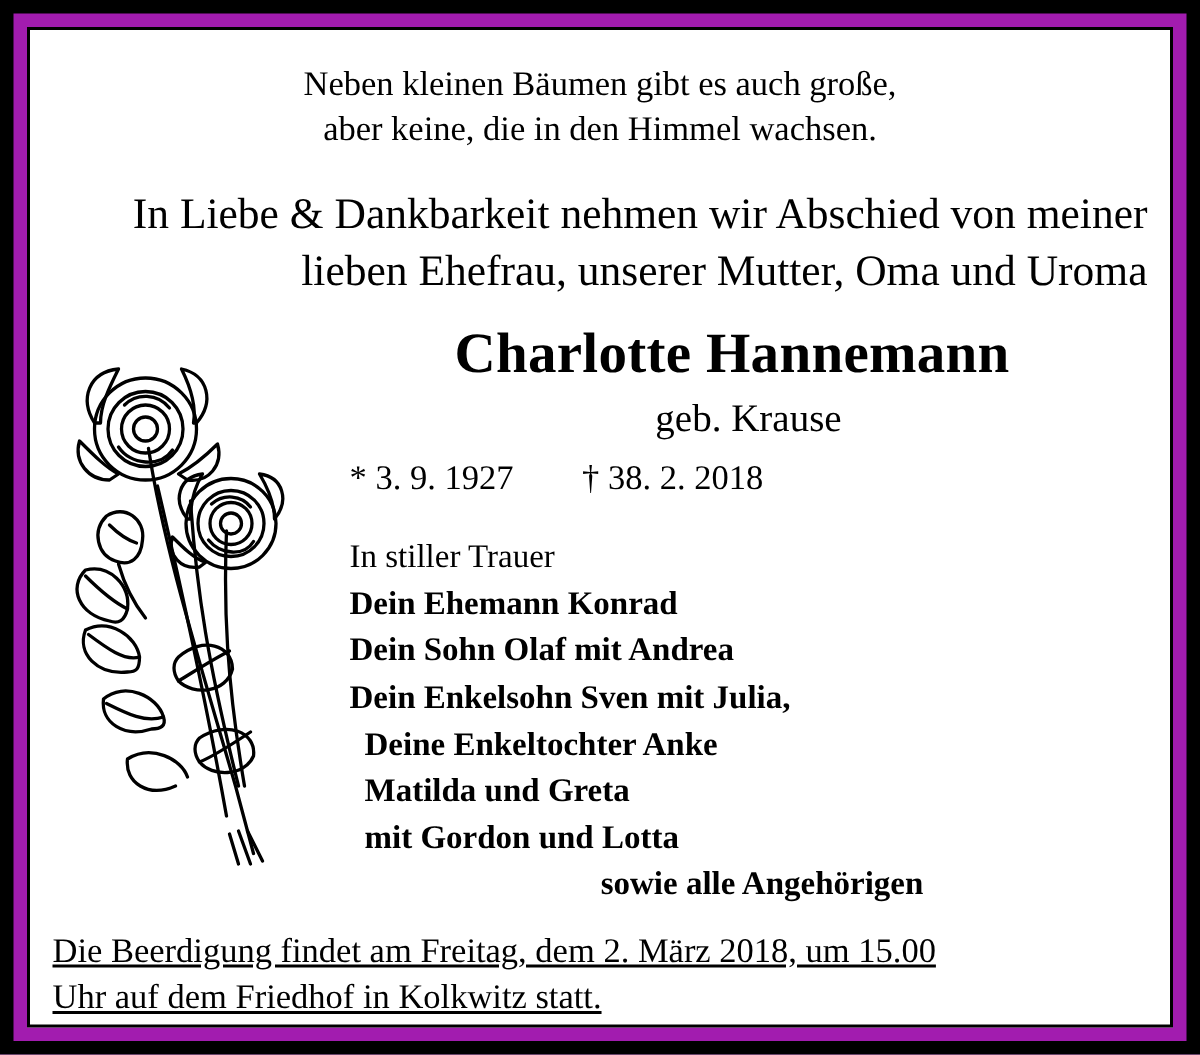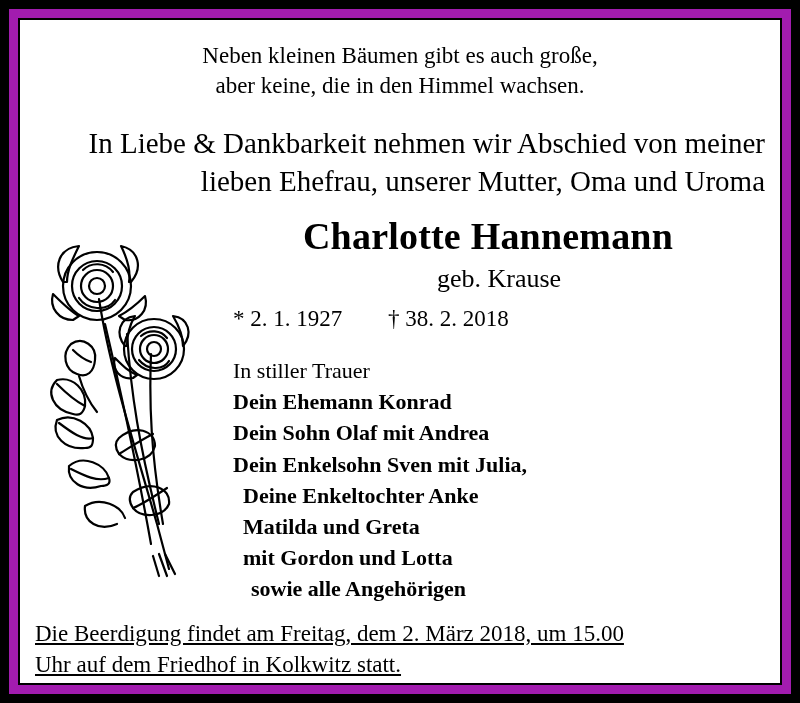--- a/index.html
+++ b/index.html
@@ -103,21 +103,21 @@
   }
   .mourners {
     margin: 2px 0 0 12px;
     font-size: 22px;
     font-weight: bold;
     line-height: 1.42;
   }
   .mourners div { white-space: nowrap; }
   .mourners .indent1 { padding-left: 0px; }
   .mourners .indent2 { padding-left: 10px; }
-  .mourners .indent3 { padding-left: 18px; }
+  .mourners .indent3 { padding-left: 18px; text-align: center; }
 
   .footer {
     font-size: 23px;
     line-height: 1.34;
     margin: 14px 0 0 0;
     text-align: left;
     text-decoration: underline;
   }
 </style>
 </head>
@@ -190,21 +190,21 @@
             <path d="M126 330 L136 350"></path>
             <path d="M114 332 L120 352"></path>
           </g>
         </svg>
       </div>
 
       <div class="person">
         <div class="name">Charlotte Hannemann</div>
         <div class="maiden">geb. Krause</div>
         <div class="dates">
-          <span class="birth">* 2. 1. 1927</span>
+          <span class="birth">* 3. 9. 1927</span>
           <span class="death">† 38. 2. 2018</span>
         </div>
 
         <div class="mourning-head">In stiller Trauer</div>
         <div class="mourners">
           <div class="indent1">Dein Ehemann Konrad</div>
           <div class="indent1">Dein Sohn Olaf mit Andrea</div>
           <div class="indent1">Dein Enkelsohn Sven mit Julia,</div>
           <div class="indent2">Deine Enkeltochter Anke</div>
           <div class="indent2">Matilda und Greta</div>

